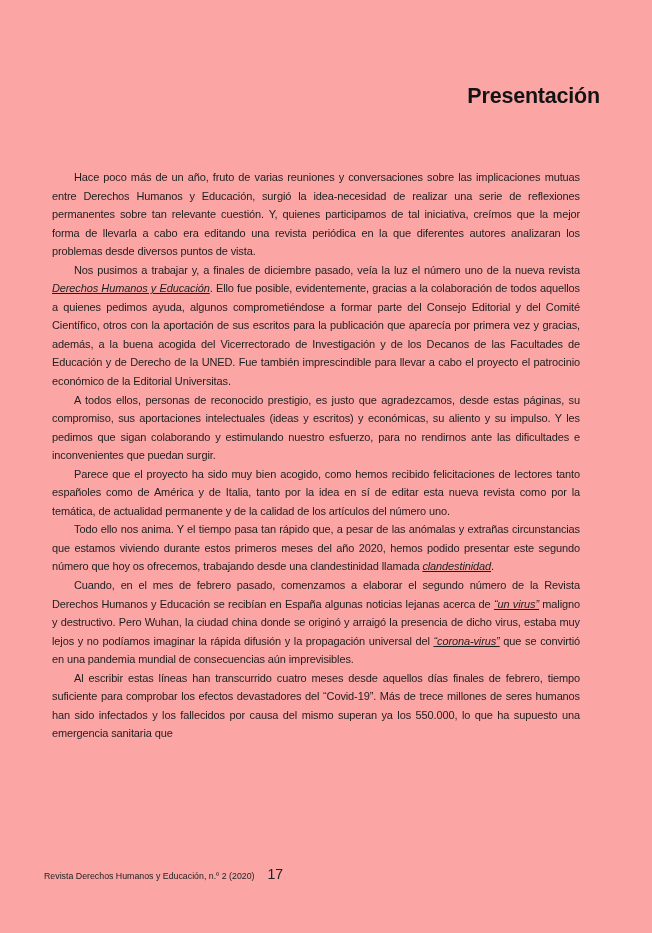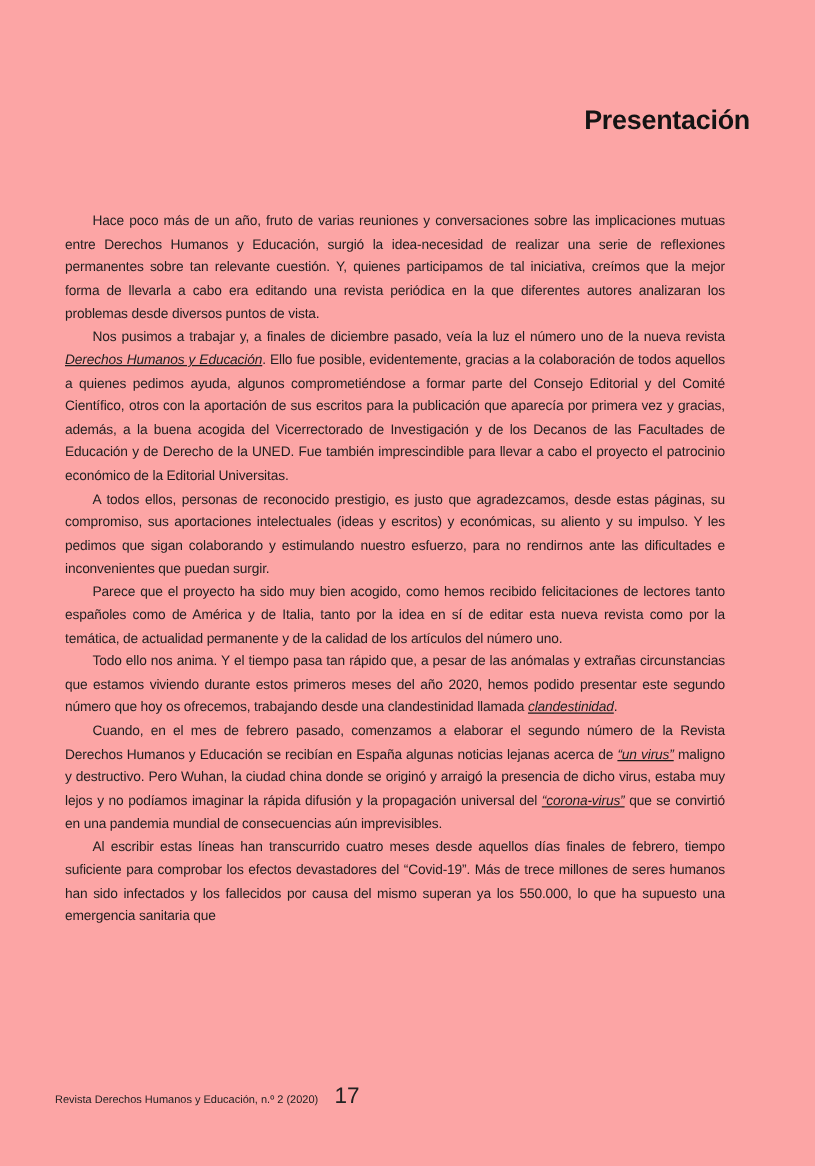--- a/index.html
+++ b/index.html
@@ -50,21 +50,21 @@
     align-items: baseline;
     gap: 13px;
     margin-left: 44px;
   }
   .journal {
     font-size: 8.8px;
     letter-spacing: 0;
     color: #222222;
   }
   .pagenum {
-    font-size: 18px;
+    font-size: 14px;
     color: #222222;
   }
 </style>
 </head>
 <body>
 
 <div class="page" lang="es">
   <h1 class="title">Presentación</h1>
 
   <div class="body-col">

